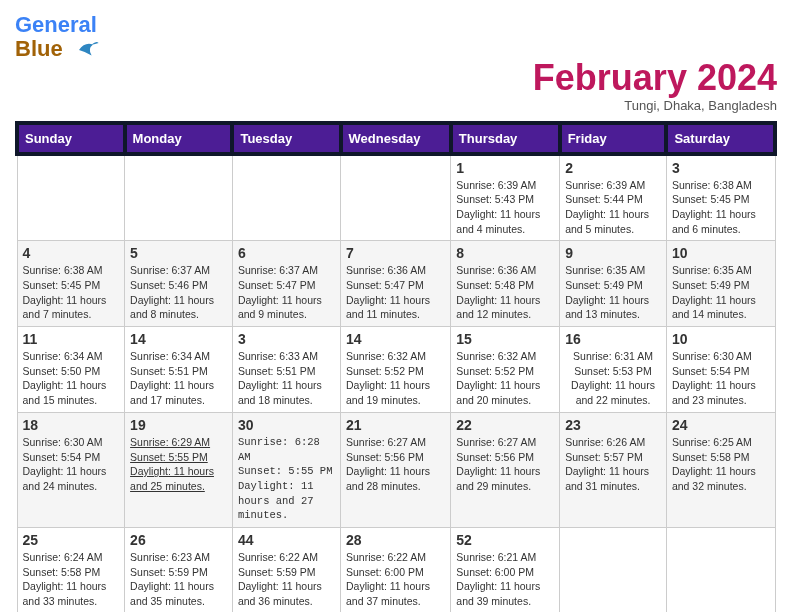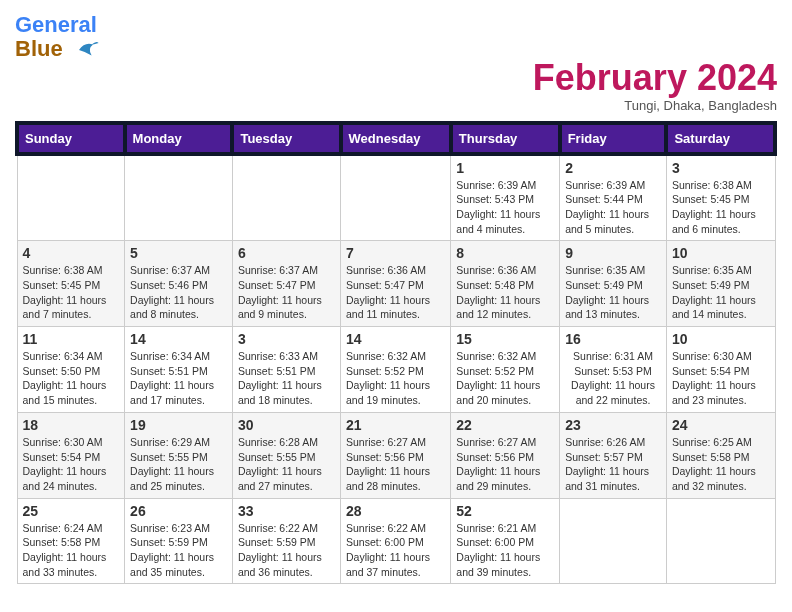--- a/index.html
+++ b/index.html
@@ -241,27 +241,27 @@
         </tr>
         <tr>
           <td>
             <div class="day-number">18</div>
             <div class="day-info" style="white-space: pre-line;">Sunrise: 6:30 AM
 Sunset: 5:54 PM
 Daylight: 11 hours and 24 minutes.</div>
           </td>
           <td>
             <div class="day-number">19</div>
-            <div class="day-info" style="white-space: pre-line;">Sunrise: 6:29 AM
+            <div class="day-info" style="white-space: pre-line; text-decoration: underline;">Sunrise: 6:29 AM
 Sunset: 5:55 PM
 Daylight: 11 hours and 25 minutes.</div>
           </td>
           <td>
             <div class="day-number">30</div>
-            <div class="day-info" style="white-space: pre-line;">Sunrise: 6:28 AM
+            <div class="day-info" style="white-space: pre-line; font-family: Liberation Mono, monospace;">Sunrise: 6:28 AM
 Sunset: 5:55 PM
 Daylight: 11 hours and 27 minutes.</div>
           </td>
           <td>
             <div class="day-number">21</div>
             <div class="day-info" style="white-space: pre-line;">Sunrise: 6:27 AM
 Sunset: 5:56 PM
 Daylight: 11 hours and 28 minutes.</div>
           </td>
           <td>
@@ -290,21 +290,21 @@
 Sunset: 5:58 PM
 Daylight: 11 hours and 33 minutes.</div>
           </td>
           <td>
             <div class="day-number">26</div>
             <div class="day-info" style="white-space: pre-line;">Sunrise: 6:23 AM
 Sunset: 5:59 PM
 Daylight: 11 hours and 35 minutes.</div>
           </td>
           <td>
-            <div class="day-number">33</div>
+            <div class="day-number">44</div>
             <div class="day-info" style="white-space: pre-line;">Sunrise: 6:22 AM
 Sunset: 5:59 PM
 Daylight: 11 hours and 36 minutes.</div>
           </td>
           <td>
             <div class="day-number">28</div>
             <div class="day-info" style="white-space: pre-line;">Sunrise: 6:22 AM
 Sunset: 6:00 PM
 Daylight: 11 hours and 37 minutes.</div>
           </td>

